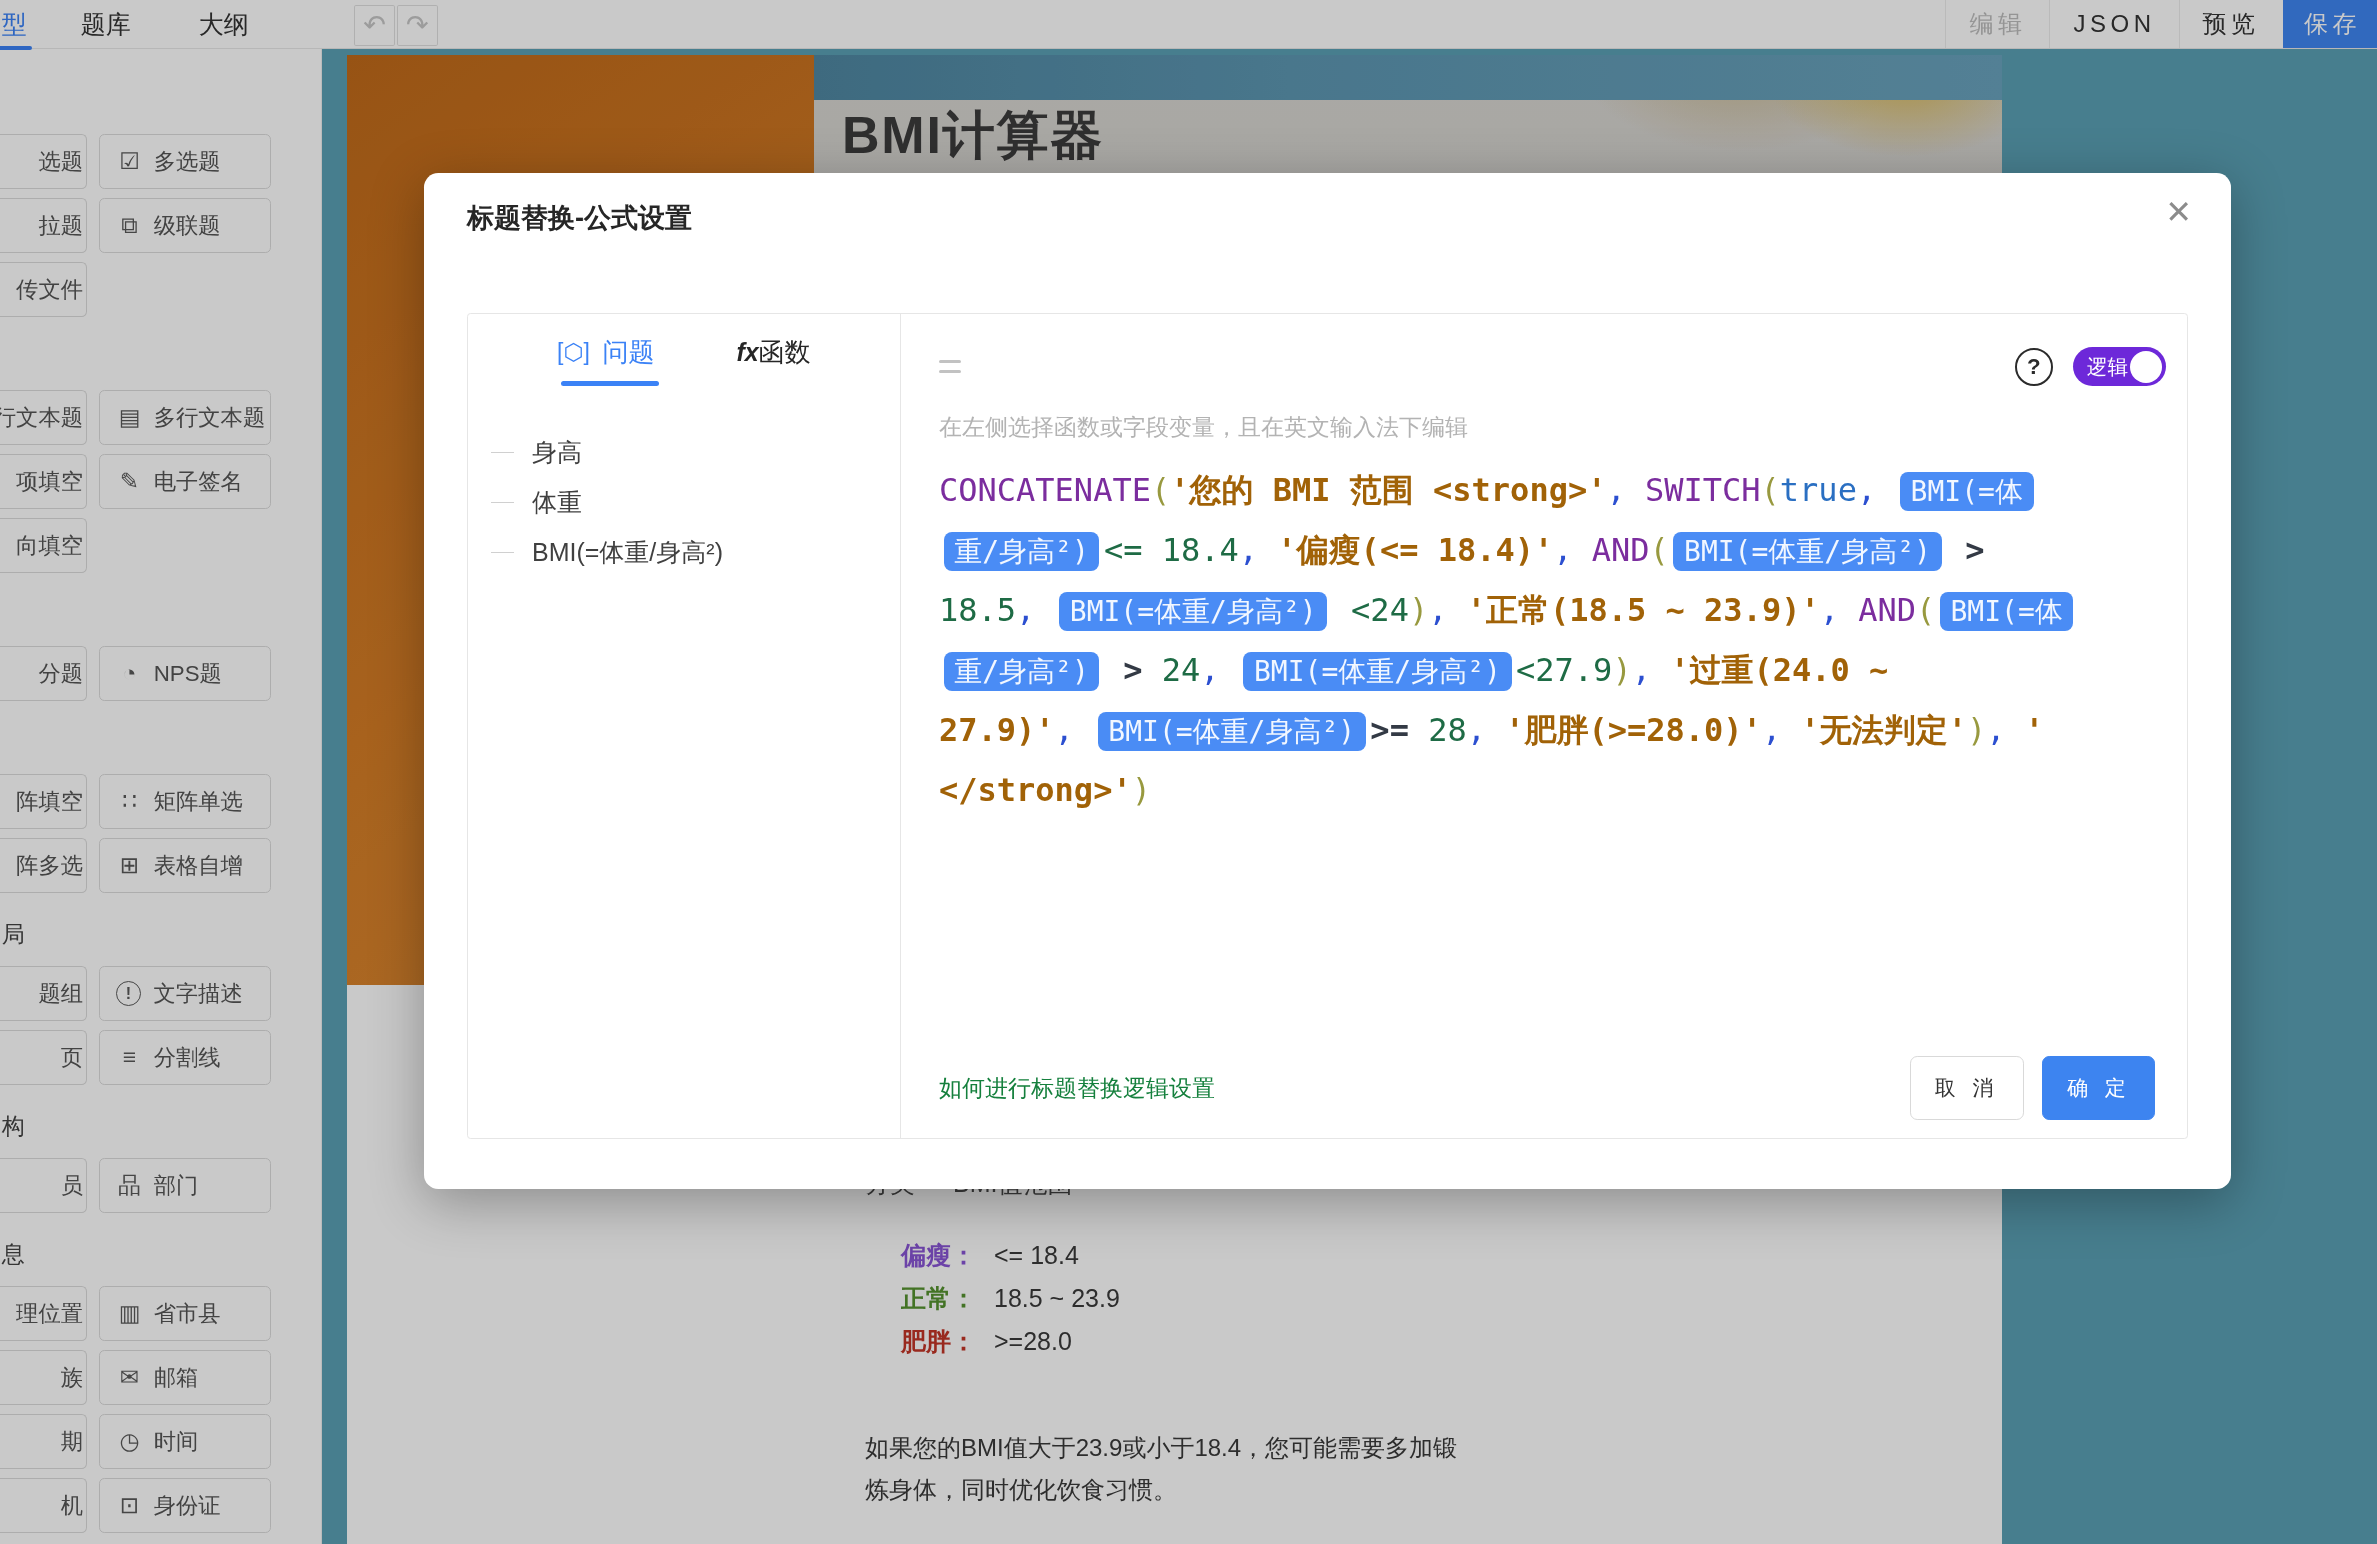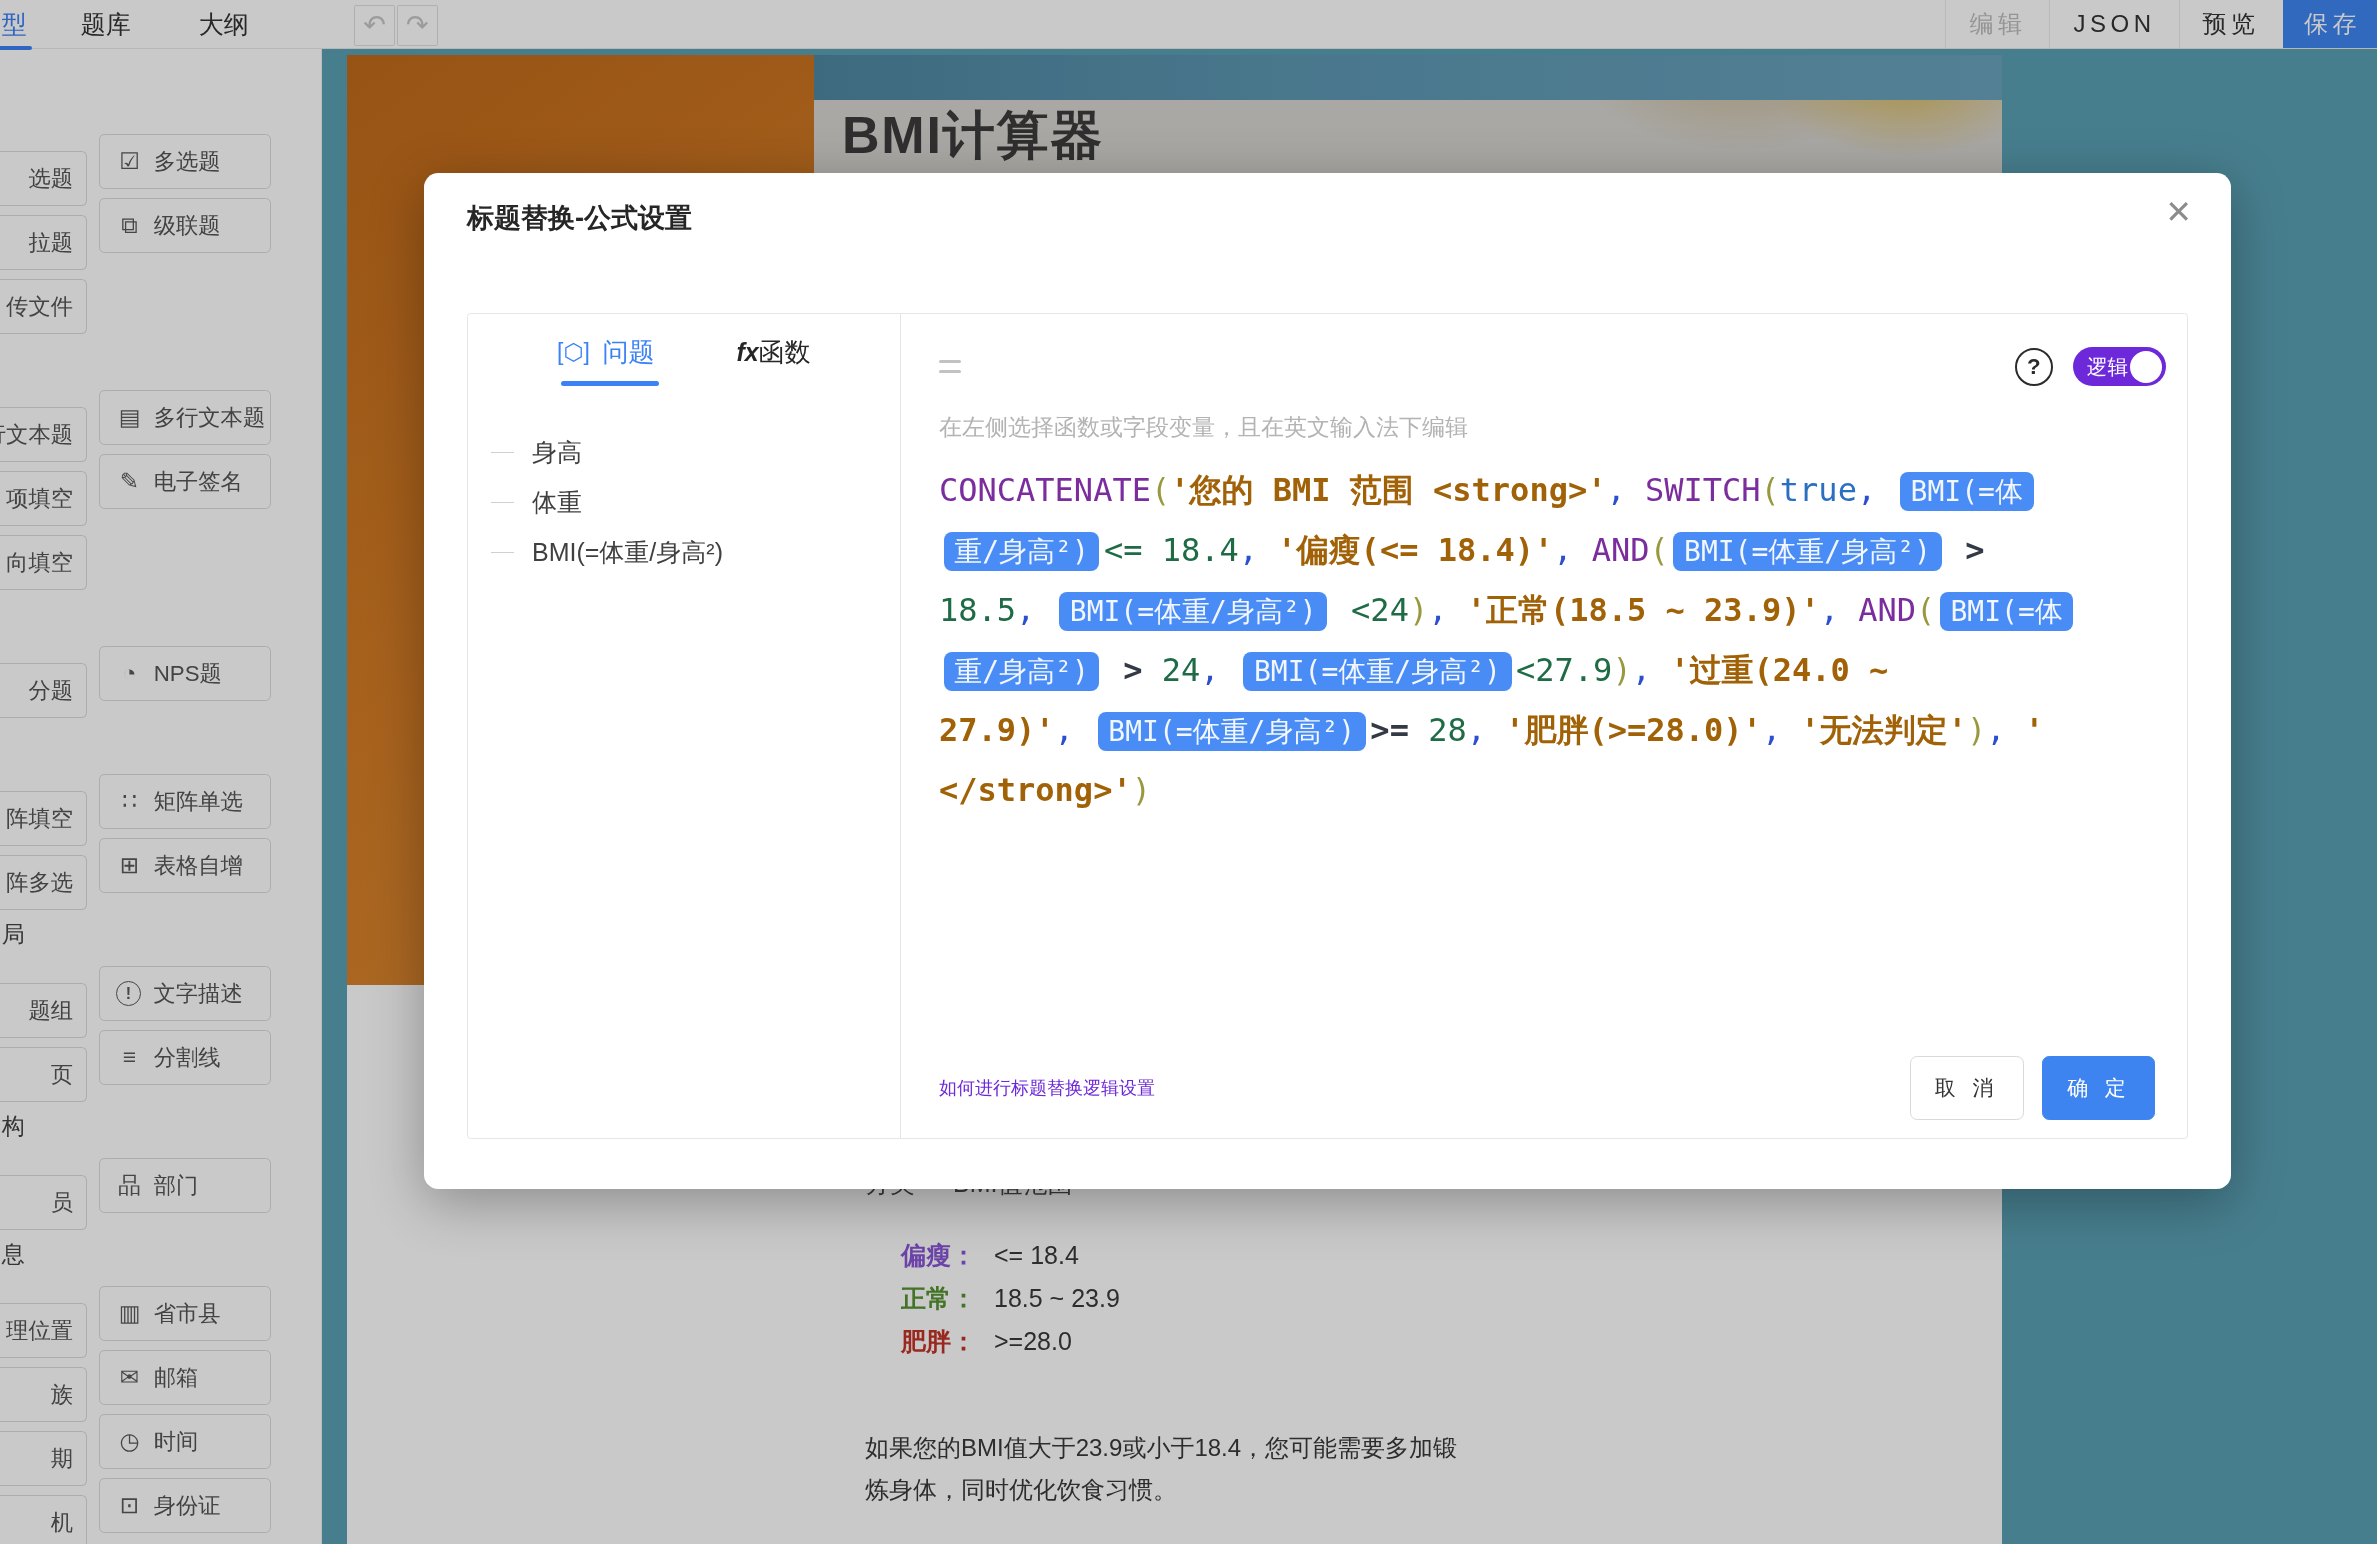--- a/index.html
+++ b/index.html
@@ -16,21 +16,21 @@
   .tb-hist{position:absolute;left:354px;top:4.5px;display:flex;}
   .hist-btn{width:39px;height:39px;border:0.9px solid #e0e0e0;background:#fff;display:flex;align-items:center;justify-content:center;color:#c6c6c6;font-size:27px;border-radius:1.8px;margin-right:1.8px;}
   .tb-actions{position:absolute;right:0;top:0;height:48px;display:flex;align-items:stretch;}
   .tb-action{display:flex;align-items:center;justify-content:center;font-size:24px;color:#333;letter-spacing:4.5px;padding:0 23px;border-left:0.9px solid #ececec;white-space:nowrap;}
   .tb-action.disabled{color:#bdbdbd;}
   .tb-action.primary{background:#3f86f2;color:#fff;padding:0 16px 0 21.5px;border-left:none;}
 
   
   .sidebar{position:absolute;left:0;top:48px;width:322px;bottom:0;background:#fff;border-right:0.9px solid #ededed;padding-top:86px;box-sizing:border-box;}
   .sb-row{height:64px;position:relative;}
-  .sb-btn-left{position:absolute;left:0;top:17px;height:55px;width:87px;border:0.9px solid #dcdcdc;border-left:none;border-radius:0 5.4px 5.4px 0;display:flex;align-items:center;justify-content:flex-end;overflow:hidden;padding-right:13px;box-sizing:border-box;}
+  .sb-btn-left{position:absolute;left:0;top:0;height:55px;width:87px;border:0.9px solid #dcdcdc;border-left:none;border-radius:0 5.4px 5.4px 0;display:flex;align-items:center;justify-content:flex-end;overflow:hidden;padding-right:3px;box-sizing:border-box;}
   .sb-btn-left span{font-size:22.3px;color:#555;white-space:nowrap;}
   .sb-btn-right{position:absolute;left:99px;top:0;height:55px;width:172px;border:0.9px solid #dcdcdc;border-radius:5.4px;display:flex;align-items:center;padding-left:16px;box-sizing:border-box;}
   .sb-ico{width:27px;font-size:23px;color:#595959;margin-right:10.7px;text-align:center;flex:none;line-height:1;}
   .sb-ico.circle{width:23px;height:23px;border:1.8px solid #595959;border-radius:50%;font-size:16px;font-weight:bold;display:flex;align-items:center;justify-content:center;margin-right:12.5px;}
   .sb-btn-right span.lbl{font-size:22.3px;color:#555;white-space:nowrap;}
   .sb-label{height:64px;display:flex;align-items:center;font-size:23px;color:#444;font-weight:500;padding-left:1.8px;}
   .sb-spacer{height:64px;}
 
   
   .canvas{position:absolute;left:322px;top:48px;right:0;bottom:0;background:#5aa0b4;}
@@ -81,21 +81,21 @@
   .tk-fn{color:#7b2d9e;}
   .tk-par{color:#98993f;}
   .tk-str{color:#a16207;font-weight:bold;}
   .tk-num{color:#1e6b45;}
   .tk-op{color:#1e6b45;}
   .tk-gt{color:#333a45;font-weight:bold;}
   .tk-com{color:#2c4fd0;}
   .tk-kw{color:#2a6fc2;}
   .tk-pill{background:#4a8cf5;color:#f2f7ff;border-radius:8px;padding:2.7px 10.7px;font-size:28px;margin:0 4.5px;white-space:nowrap;cursor:pointer;}
   .editor-bottom{margin-top:auto;display:flex;align-items:center;padding-left:0px;}
-  .help-link{font-size:18px;color:#6d28d9;cursor:pointer;}
+  .help-link{font-size:23px;color:#15803d;cursor:pointer;}
   .btn{height:64px;border-radius:7.2px;font-size:21px;letter-spacing:5.4px;display:flex;align-items:center;justify-content:center;box-sizing:border-box;cursor:pointer;}
   .btn.cancel{width:114px;background:#fff;border:0.9px solid #d9d9d9;color:#333;margin-left:auto;margin-right:18px;}
   .btn.ok{width:113px;background:#3d84f0;border:0.9px solid #3d84f0;color:#fff;margin-right:10.7px;padding-left:1.8px;}
 </style>
 </head>
 <body>
 
 <div class="app">
 
   <div class="topbar">

